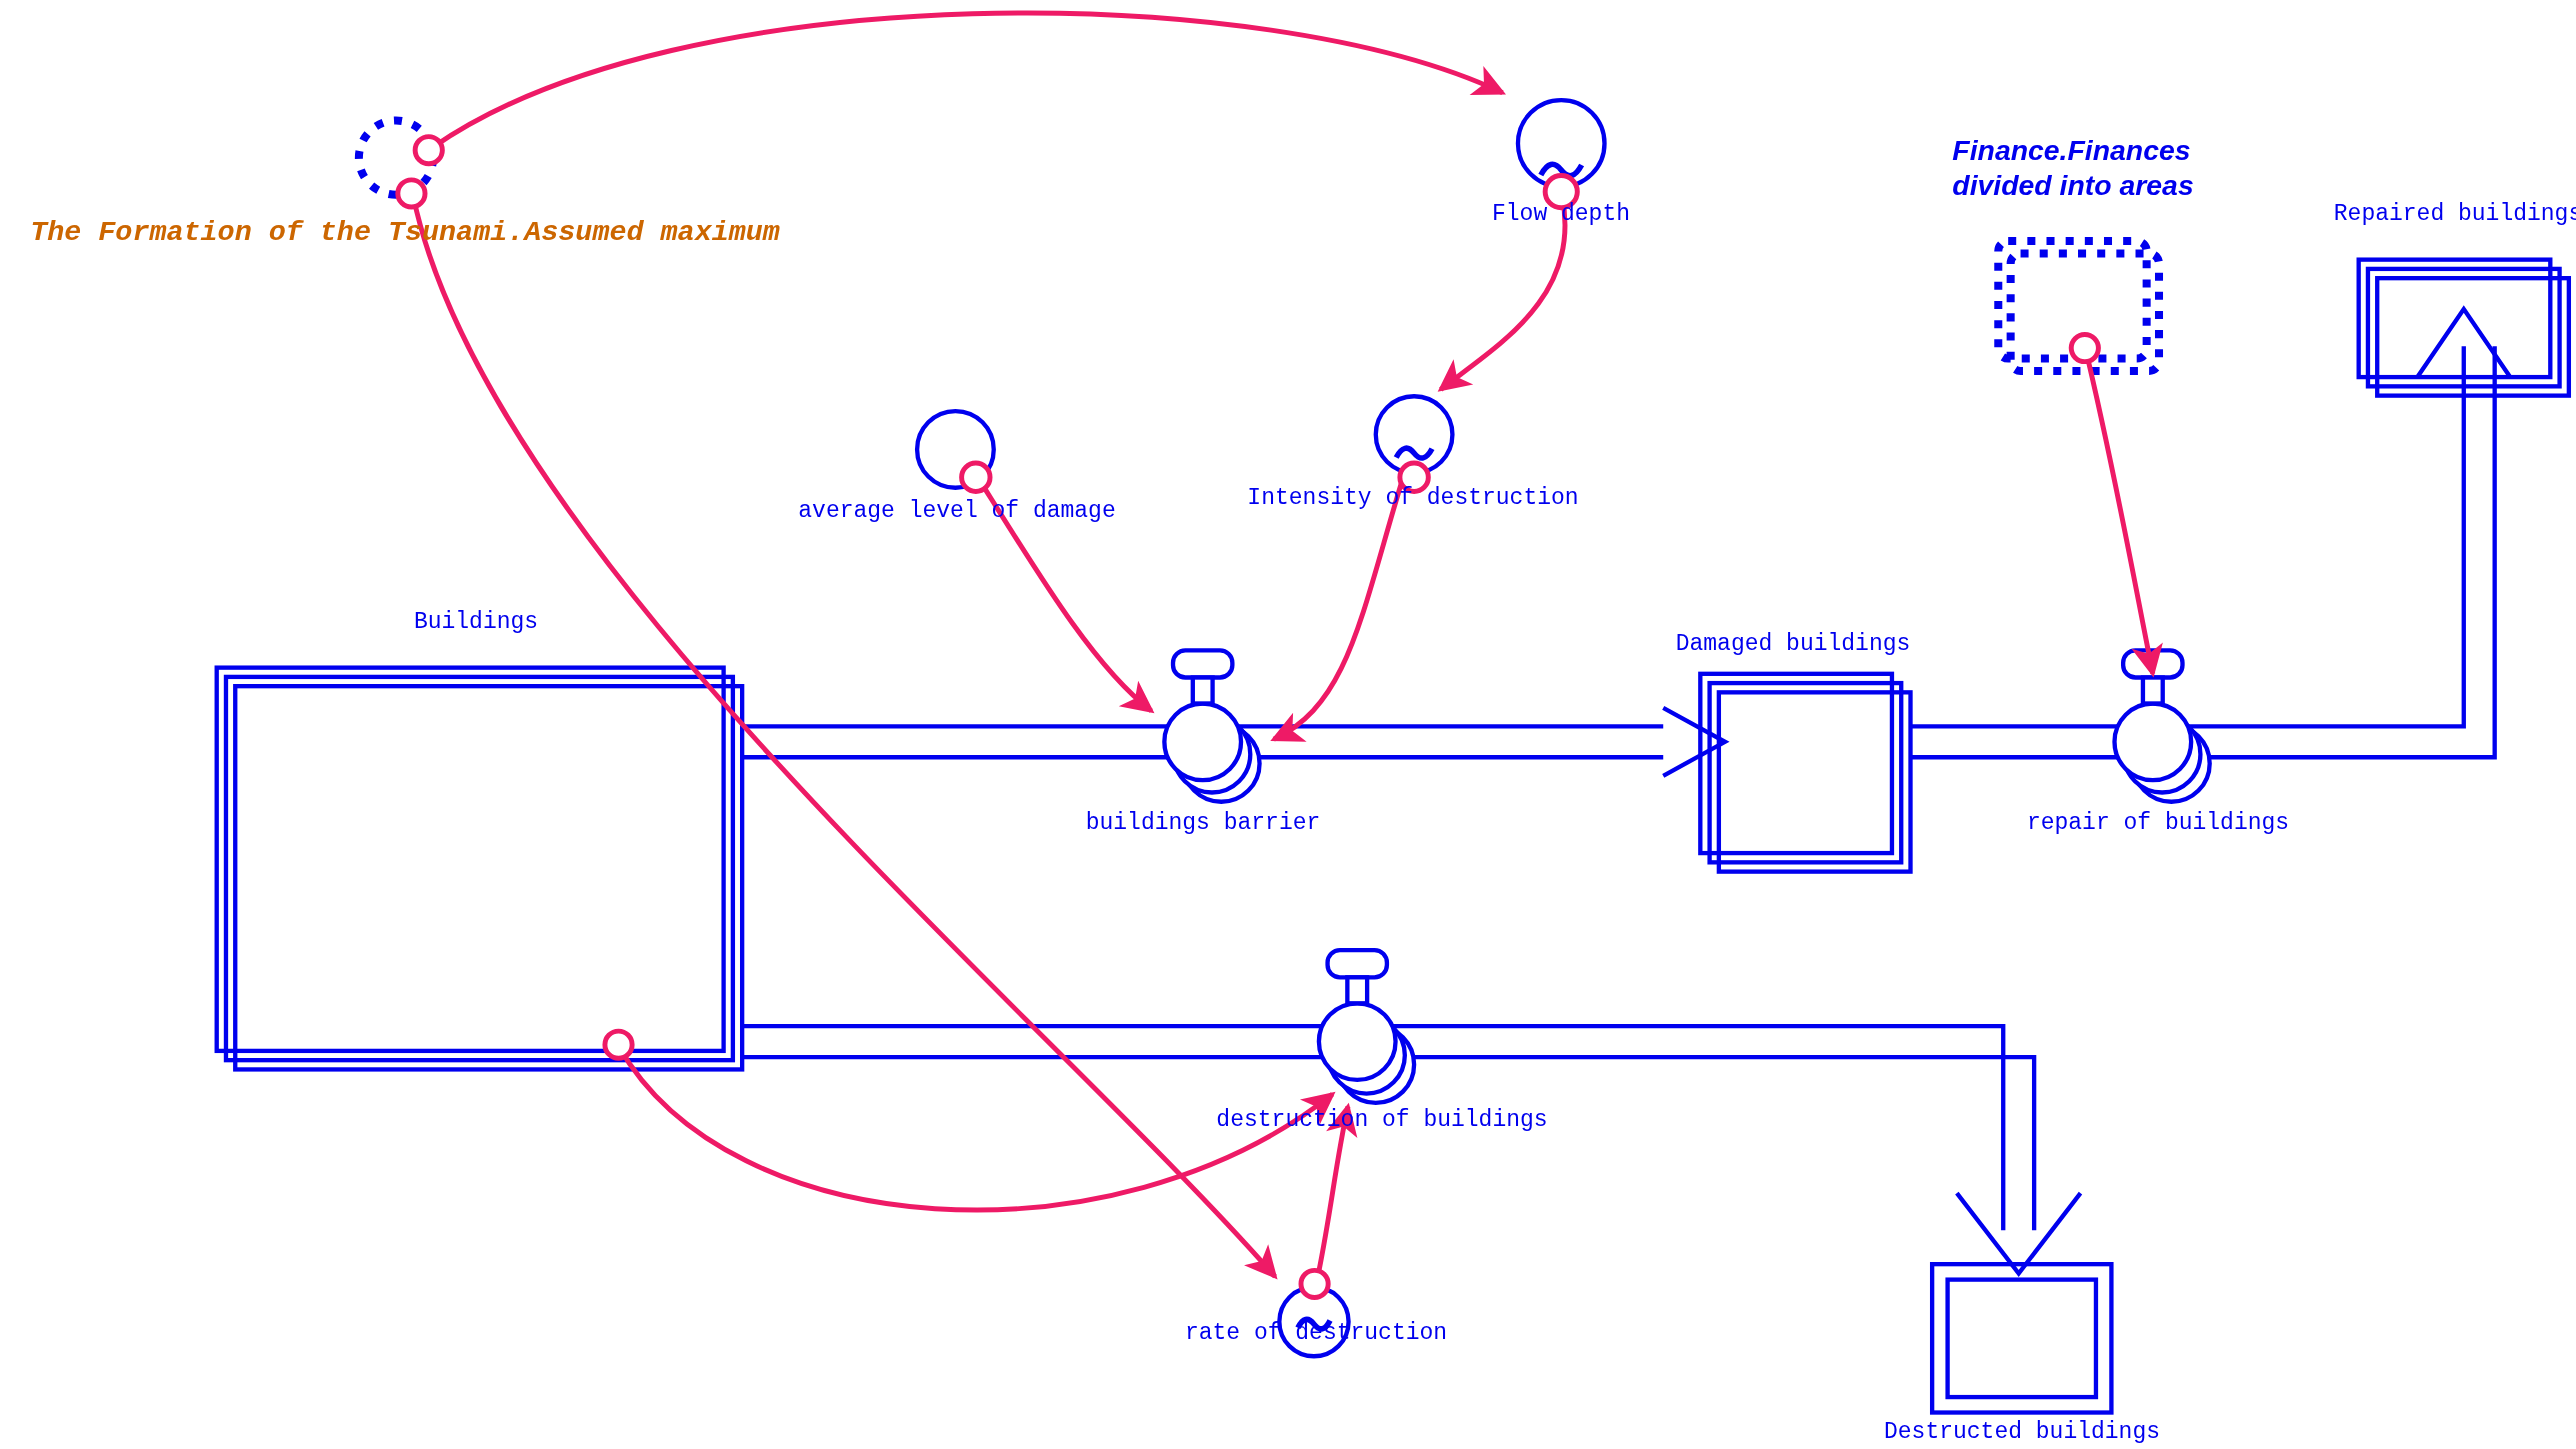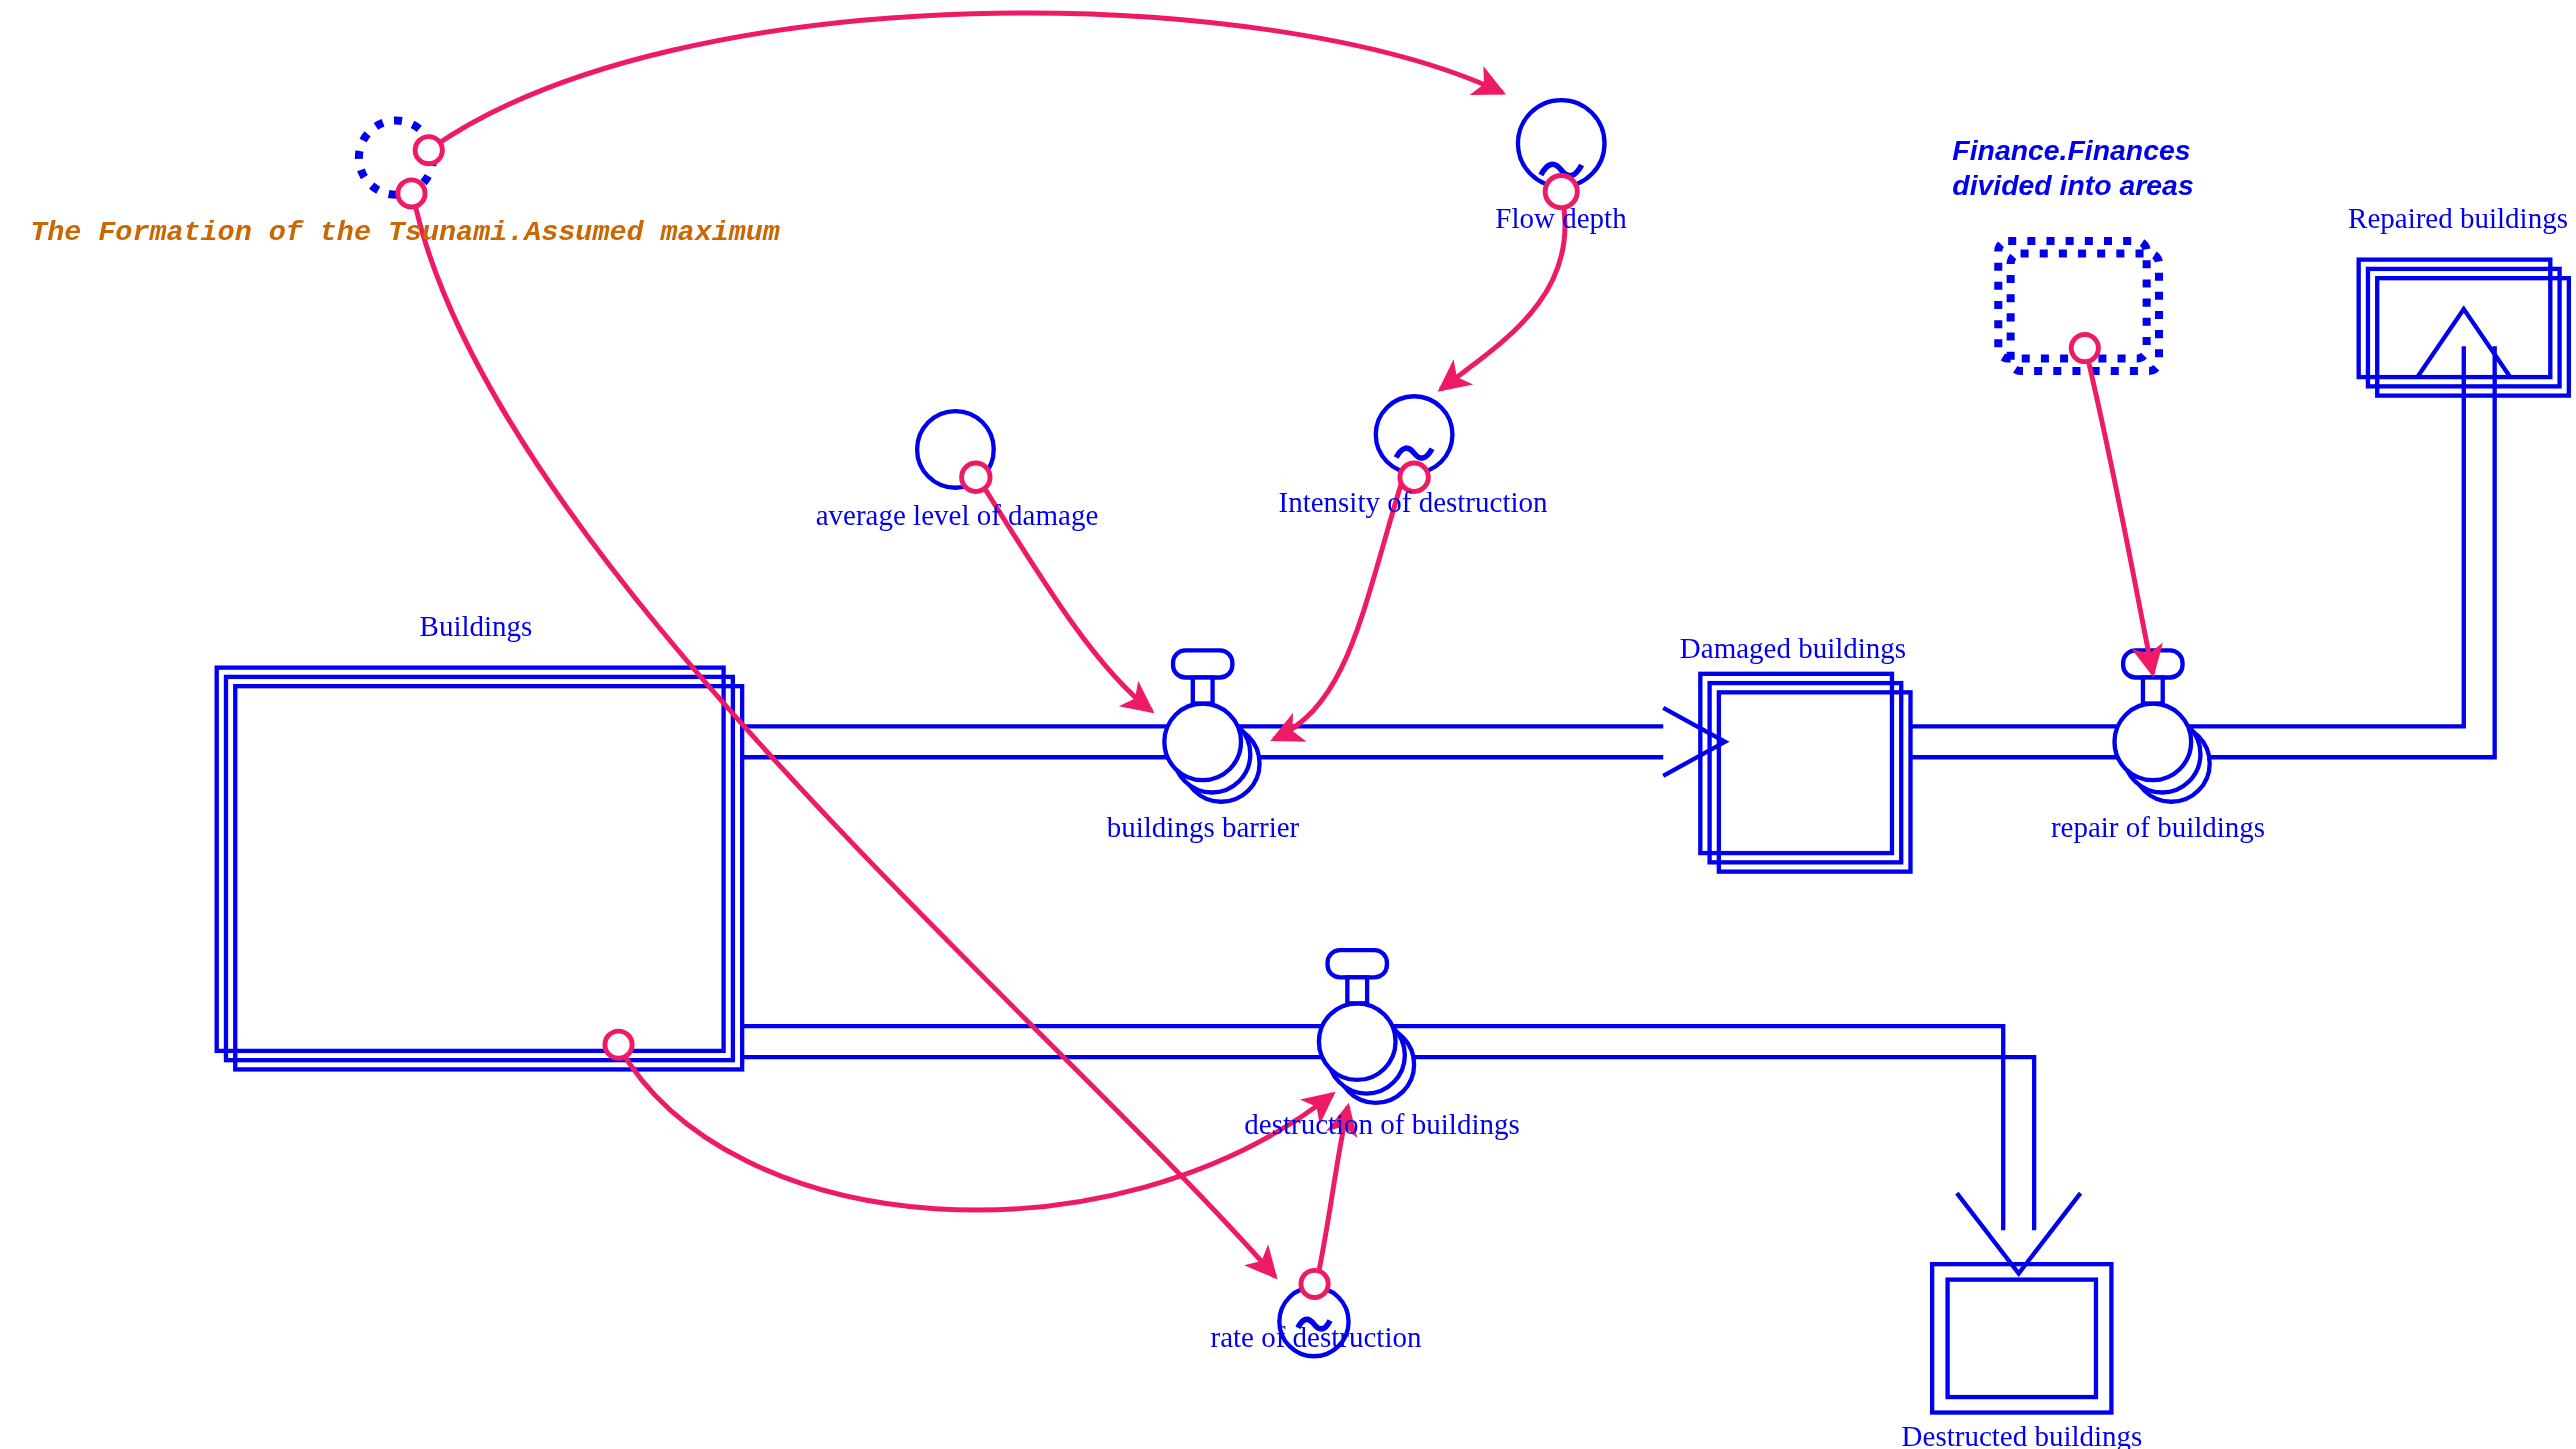--- a/index.html
+++ b/index.html
@@ -1,22 +1,22 @@
 <!DOCTYPE html>
 <html style="font-size:10px"><head>
 <meta charset="utf-8">
 <title>Tsunami Buildings Stock-and-Flow Diagram</title>
 <style>
   html,body{margin:0;padding:0;background:#ffffff;}
   body{width:2576px;height:1449px;overflow:hidden;
        font-family:"Liberation Sans","DejaVu Sans",sans-serif;}
   #canvas{position:relative;width:2576px;height:1449px;background:#fff;}
   svg#diagram{position:absolute;left:0;top:0;width:2576px;height:1449px;}
-  .lbl{position:absolute;color:#0000ee;font-size:29px;line-height:1.18;
-       white-space:nowrap;font-family:Liberation Serif, serif;}
+  .lbl{position:absolute;color:#0000ee;font-size:23px;line-height:1.18;
+       white-space:nowrap;font-family:Liberation Mono, monospace;}
   .lbl.center{transform:translateX(-50%);text-align:center;}
   .cmt{position:absolute;font-style:italic;font-weight:bold;font-size:28.4px;
        line-height:1.22;transform:translateX(-50%);
        font-family:"Liberation Sans","DejaVu Sans",sans-serif;}
   .cmt.orange{color:#cc6600;}
   .cmt.blue{color:#0000ee;}
 </style>
 </head>
 <body>
 

